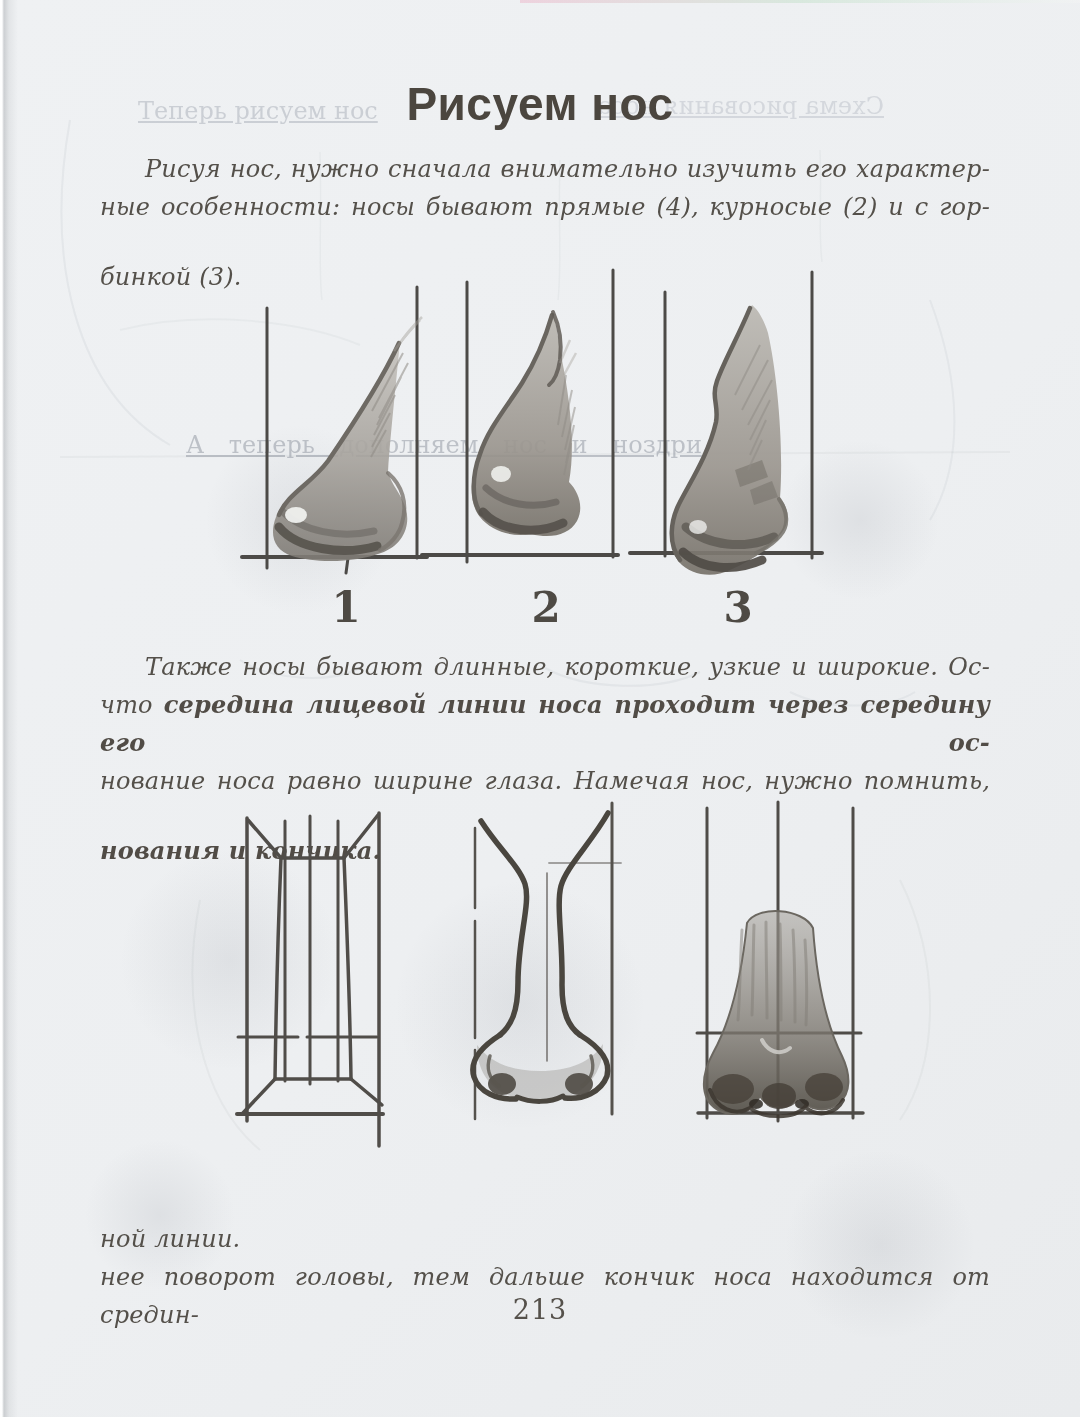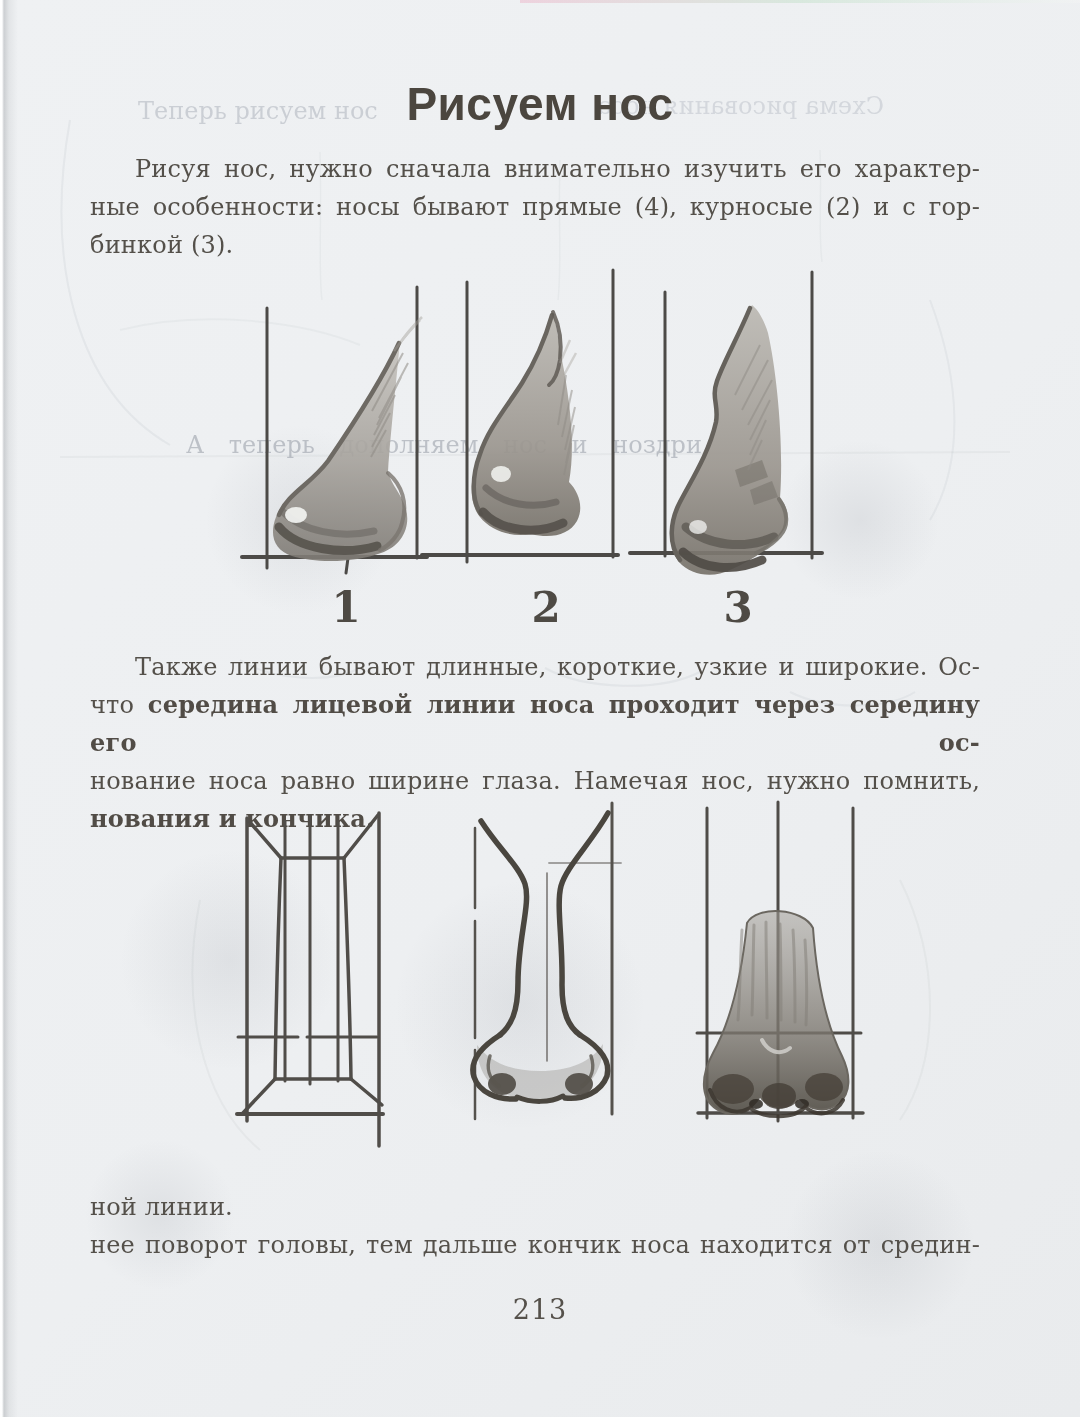--- a/index.html
+++ b/index.html
@@ -7,35 +7,35 @@
     position:relative; width:1080px; height:1417px; overflow:hidden;
     background:linear-gradient(135deg,#eff1f3 0%, #edeff1 55%, #e9ebed 100%);
     font-family:"DejaVu Serif", serif;
   }
   .edge-left { position:absolute; left:0; top:0; width:18px; height:100%;
     background:linear-gradient(to right, rgba(255,255,255,.95) 0px, rgba(255,255,255,.9) 2px,
       rgba(115,120,126,.28) 4px, rgba(115,120,126,.10) 9px, rgba(115,120,126,0) 18px); z-index:5; }
   .edge-top { position:absolute; right:0; top:0; width:560px; height:3px; opacity:.55; z-index:5;
     background:linear-gradient(to right, rgba(235,120,160,.45), rgba(140,205,150,.4), rgba(255,255,250,.3)); }
 
-  .ghost { position:absolute; z-index:1; font-family:"DejaVu Serif", serif; filter:blur(0.6px); white-space:nowrap; }
+  .ghost { position:absolute; z-index:1; font-family:"DejaVu Serif", serif; filter:blur(0.6px); white-space:nowrap;text-decoration:underline; }
   .g1 { left:138px; top:97px;  font-size:24px; color:#9ba1ac; opacity:.42; }
   .g2 { left:398px; top:92px;  width:486px; font-size:24px; color:#a4aab5; opacity:.34; transform:scaleX(-1); }
   .g3 { left:186px; top:431px; font-size:24px; color:#8d939e; opacity:.50; word-spacing:17px; }
   .ghost-svg, .blob-svg { position:absolute; left:0; top:0; z-index:1; }
 
   .title { position:absolute; left:0; top:84px; width:1080px; margin:0; z-index:2;
     text-align:center; font-family:"Liberation Sans", sans-serif; font-weight:700;
     font-size:46px; line-height:40px; color:#4b463f; letter-spacing:.5px; }
 
-  .para { position:absolute; left:90px; width:890px; z-index:2; }
+  .para { position:absolute; left:100px; width:890px; z-index:2;font-style:italic; }
   .p1 { top:150px; } .p2 { top:648px; } .p3 { top:1188px; }
   .line { width:890px; font-size:24px; line-height:38px; color:#54504a;
     text-align:justify; text-align-last:justify; letter-spacing:.2px; }
-  .line.last { text-align:last left; text-align-last:left; }
+  .line.last { text-align:last left; text-align-last:left;margin-top:32px; }
   .indent { text-indent:45px; }
   .b { font-weight:700; color:#514c46; }
 
   .figure { position:absolute; z-index:2; }
   .fig1 { left:150px; top:265px; width:800px; height:380px; }
   .fig2 { left:150px; top:790px; width:800px; height:380px; }
   .figlabel { position:absolute; top:318px; width:44px; text-align:center;
     font-family:"DejaVu Serif", serif; font-weight:700; font-size:42px; color:#4e4a44; }
   .fl1 { left:174px; } .fl2 { left:374px; } .fl3 { left:566px; }
 
@@ -184,21 +184,21 @@
             <path d="M612,175 L598,205"></path>
         </g>
       </g>
     </svg>
     <div class="figlabel fl1">1</div>
     <div class="figlabel fl2">2</div>
     <div class="figlabel fl3">3</div>
   </div>
 
   <div class="para p2">
-    <div class="line indent">Также линии бывают длинные, короткие, узкие и широкие. Ос-</div>
+    <div class="line indent">Также носы бывают длинные, короткие, узкие и широкие. Ос-</div>
     <div class="line"><span>что </span><span class="b">середина лицевой линии носа проходит через середину его ос-</span></div>
     <div class="line">нование носа равно ширине глаза. Намечая нос, нужно помнить,</div>
     <div class="line last b">нования и кончика.</div>
   </div>
 
   <div class="figure fig2">
     <svg width="800" height="380" viewBox="0 0 800 380">
       <defs>
         <linearGradient id="lgC" x1="0" y1="0" x2="0" y2="1">
           <stop offset="0%" stop-color="#a39f98" stop-opacity=".55"></stop>

